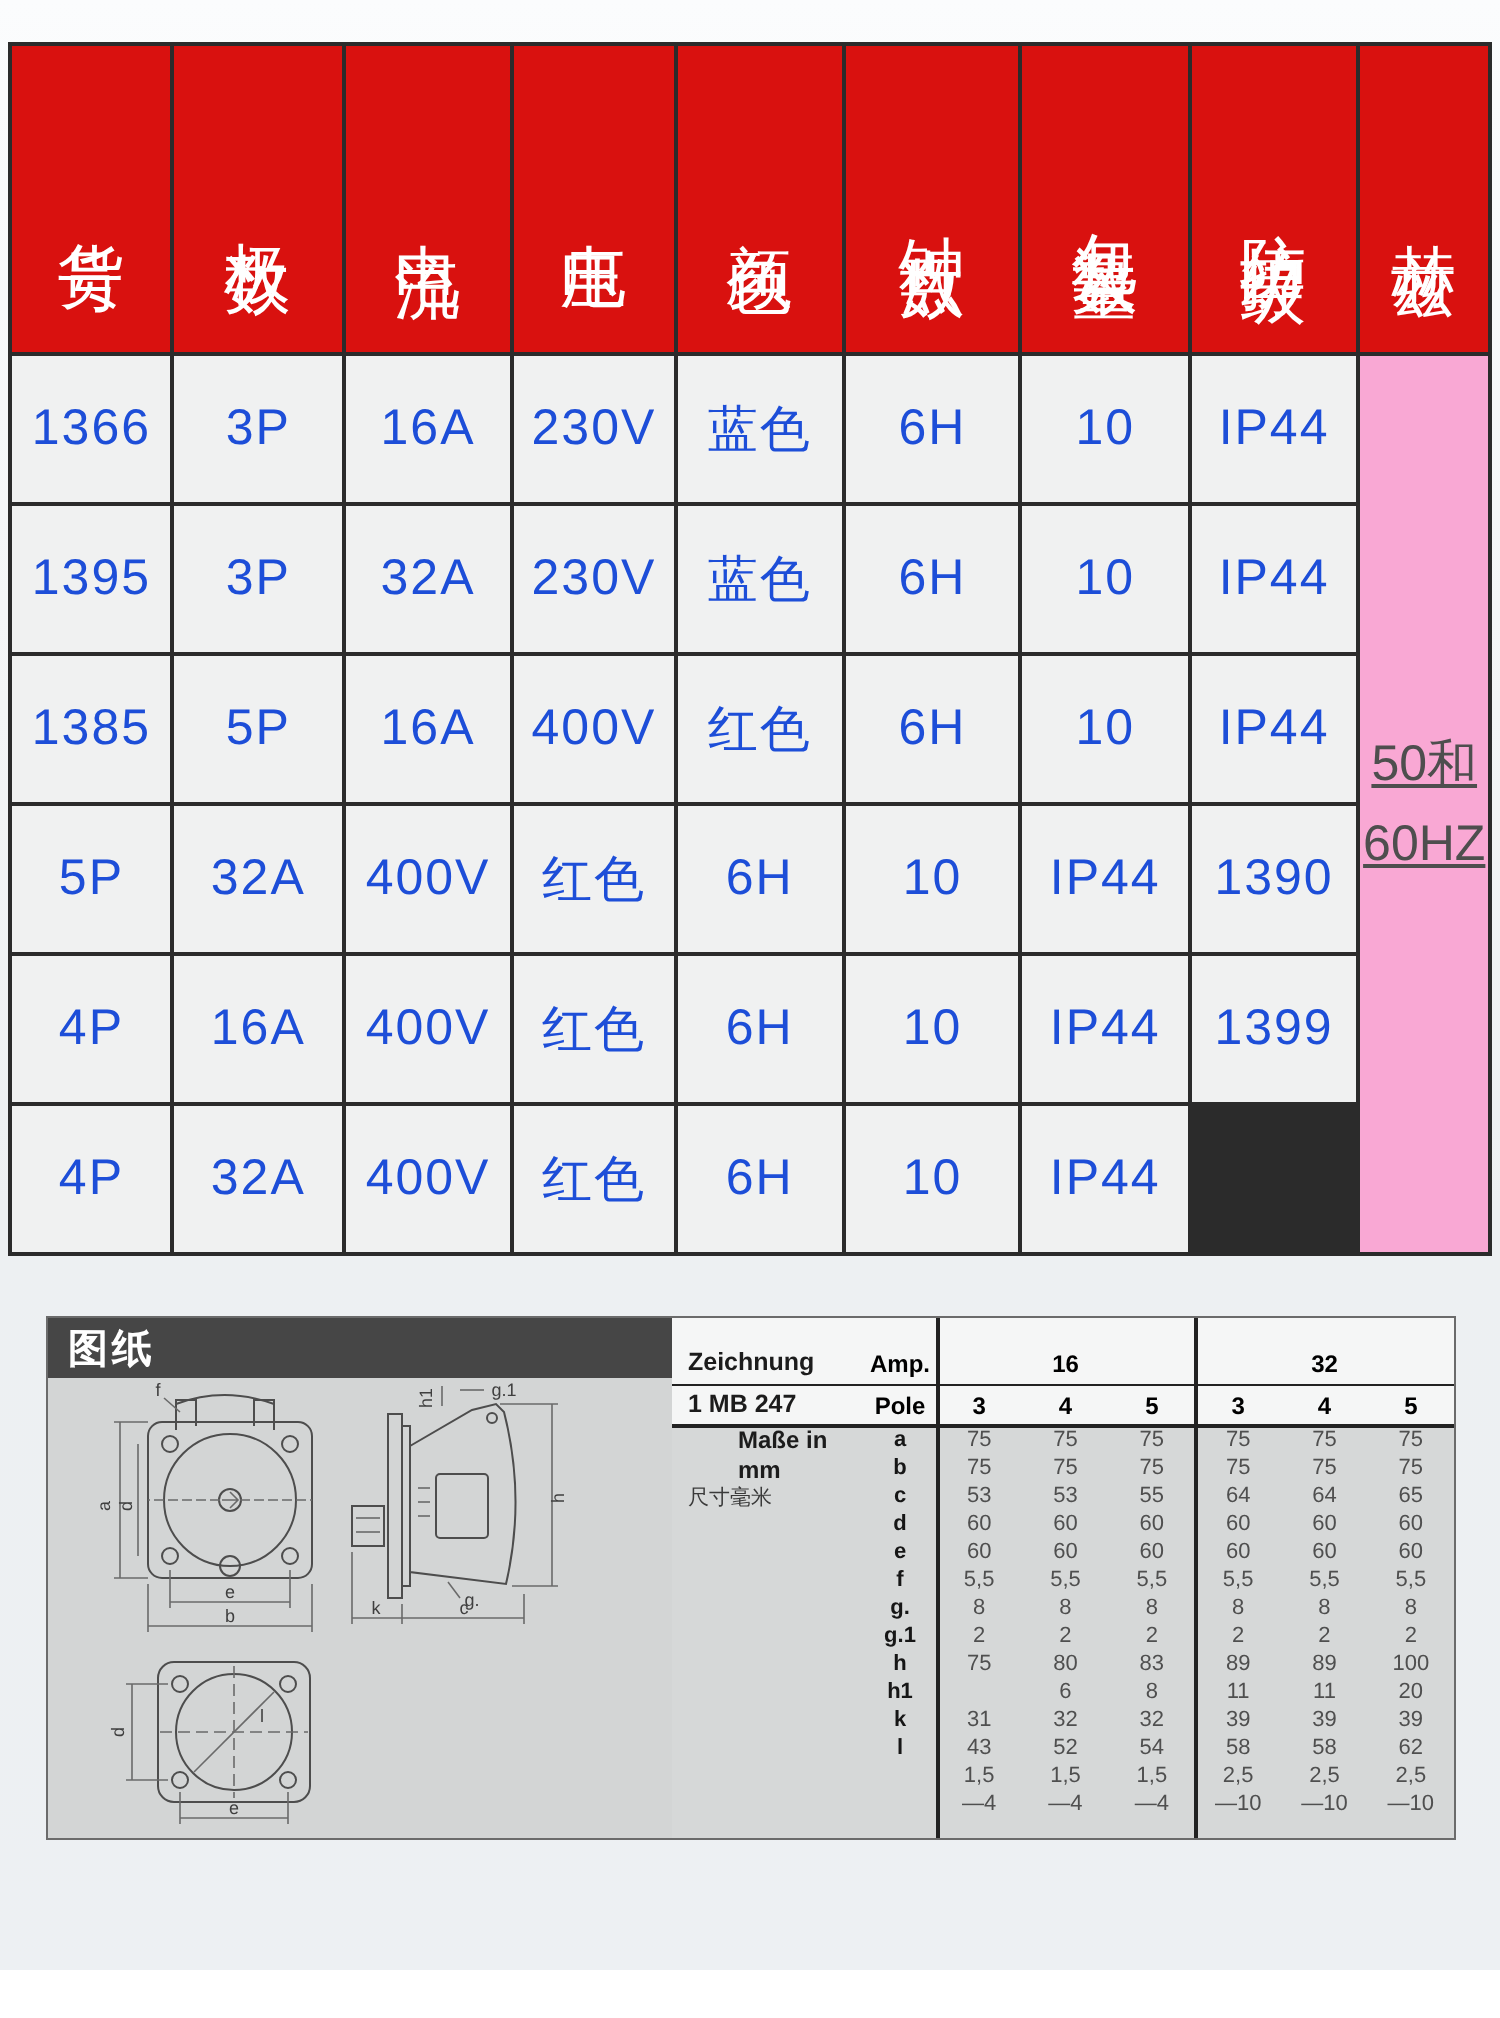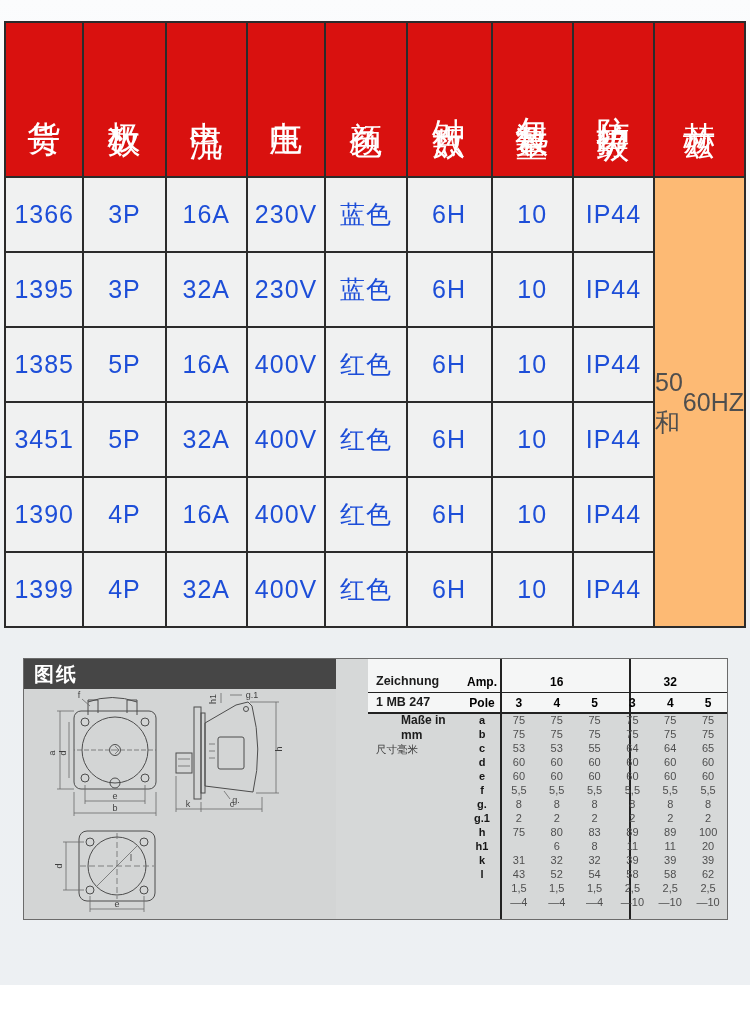--- a/index.html
+++ b/index.html
@@ -26,28 +26,28 @@
   .vh {
     writing-mode:vertical-rl; text-orientation:upright;
     color:#ffffff; font-size:33px; letter-spacing:5px; line-height:1;
   }
   .bcell {
     background:#f0f1f1; display:flex; align-items:center; justify-content:center;
     font-size:25px; color:#1d4ed8; letter-spacing:1px;
   }
   .hzcell {
     grid-column:9; grid-row:2 / span 6;
-    background:#fdba74; display:flex; flex-direction:row; align-items:center; justify-content:center;
-    font-size:25px; color:#4e4e4e; line-height:40px;
+    background:#f9a8d4; display:flex; flex-direction:column; align-items:center; justify-content:center;
+    font-size:25px; color:#4e4e4e; line-height:40px;text-decoration:underline;
   }
 
   
   .drawing-box {
     position:absolute; left:23px; top:658px; width:705px; height:262px;
-    border:1px solid #6b6b6b; display:flex; background:#d6d8d8;gap:32px;
+    border:1px solid #6b6b6b; display:flex; background:#d6d8d8;
   }
   .left-panel { position:relative; width:312px; height:100%; background:#d3d5d5; }
   .bar {
     height:30px; background:#464646; color:#fff; font-size:20px; font-weight:bold;
     display:flex; align-items:center; padding-left:10px; letter-spacing:2px;
   }
   .left-panel svg { display:block; }
 
   .right-panel { position:relative; flex:1; height:100%; background:#d6d8d8; overflow:hidden; }
   .head-bg { position:absolute; left:0; top:0; right:0; height:54px; background:#f5f6f6; }
@@ -148,21 +148,20 @@
 
     <div class="bcell">1385</div>
     <div class="bcell">5P</div>
     <div class="bcell">16A</div>
     <div class="bcell">400V</div>
     <div class="bcell">红色</div>
     <div class="bcell">6H</div>
     <div class="bcell">10</div>
     <div class="bcell">IP44</div>
 
-    <div class="bcell">3451</div>
     <div class="bcell">5P</div>
     <div class="bcell">32A</div>
     <div class="bcell">400V</div>
     <div class="bcell">红色</div>
     <div class="bcell">6H</div>
     <div class="bcell">10</div>
     <div class="bcell">IP44</div>
 
     <div class="bcell">1390</div>
     <div class="bcell">4P</div>

